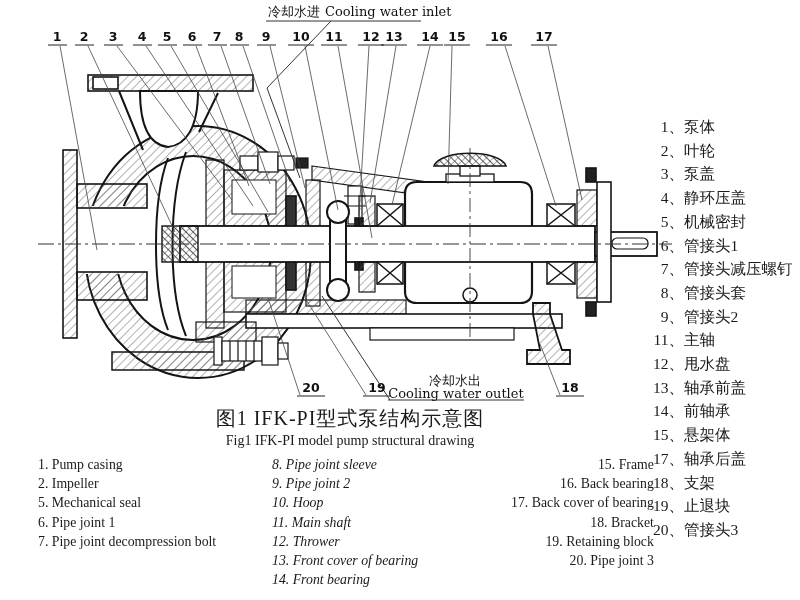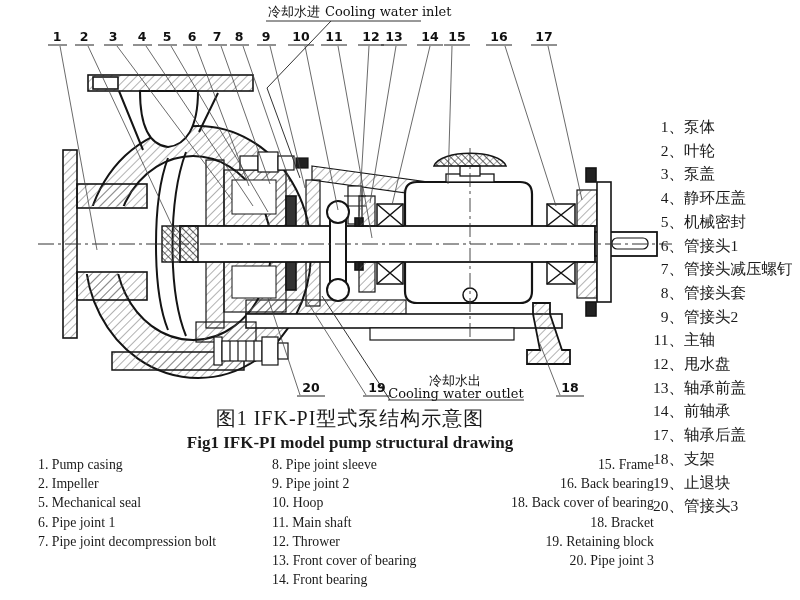--- a/index.html
+++ b/index.html
@@ -5,25 +5,25 @@
   html,body{margin:0;padding:0;background:#fff;}
   #page{position:relative;width:800px;height:600px;background:#fff;overflow:hidden;
         font-family:"Liberation Serif","DejaVu Serif",serif;color:#1a1a1a;}
   #drawing{position:absolute;left:0;top:0;}
   
   .zh-list{position:absolute;left:646px;top:115px;width:152px;font-size:15.5px;line-height:23.7px;}
   .zh-item{display:flex;white-space:nowrap;}
   .zh-item .num{width:38px;text-align:right;flex:0 0 auto;}
   
   .en-col{position:absolute;top:455px;font-size:13.8px;line-height:19.2px;white-space:nowrap;}
-  #en-col1{left:38px;} #en-col2{left:272px;} #en-col3{left:511px;text-align:right;}
+  #en-col1{left:38px;} #en-col2{left:272px;font-style:italic;} #en-col3{left:511px;text-align:right;}
   
   .caption{position:absolute;left:150px;top:405px;width:400px;text-align:center;}
   .caption .zh{font-size:20px;letter-spacing:1px;}
-  .caption .en{font-size:17px;font-weight:700;margin-top:1px;}
+  .caption .en{font-size:14px;font-weight:400;margin-top:1px;}
   svg text{font-family:"DejaVu Serif","Liberation Serif",serif;fill:#111;}
   svg text.co{font-family:"DejaVu Sans","Liberation Sans",sans-serif;font-size:12.5px;font-weight:600;}
   svg text.ann{font-size:13px;}
 </style>
 </head>
 <body>
 
 <div id="page">
 
 <svg id="drawing" width="800" height="600" viewBox="0 0 800 600">
@@ -227,20 +227,24 @@
       </div>
   <div class="zh-item">
         <span class="num">13、</span>
         <span>轴承前盖</span>
       </div>
   <div class="zh-item">
         <span class="num">14、</span>
         <span>前轴承</span>
       </div>
   <div class="zh-item">
+        <span class="num">15、</span>
+        <span>悬架体</span>
+      </div>
+  <div class="zh-item">
         <span class="num">17、</span>
         <span>轴承后盖</span>
       </div>
   <div class="zh-item">
         <span class="num">18、</span>
         <span>支架</span>
       </div>
   <div class="zh-item">
         <span class="num">19、</span>
         <span>止退块</span>
@@ -263,19 +267,19 @@
   <div>9. Pipe joint 2</div>
   <div>10. Hoop</div>
   <div>11. Main shaft</div>
   <div>12. Thrower</div>
   <div>13. Front cover of bearing</div>
   <div>14. Front bearing</div>
 </div>
 <div class="en-col" id="en-col3">
   <div>15. Frame</div>
   <div>16. Back bearing</div>
-  <div>18. Back cover of bearing</div>
+  <div>17. Back cover of bearing</div>
   <div>18. Bracket</div>
   <div>19. Retaining block</div>
   <div>20. Pipe joint 3</div>
 </div>
 
 </div>
 
 </body></html>

